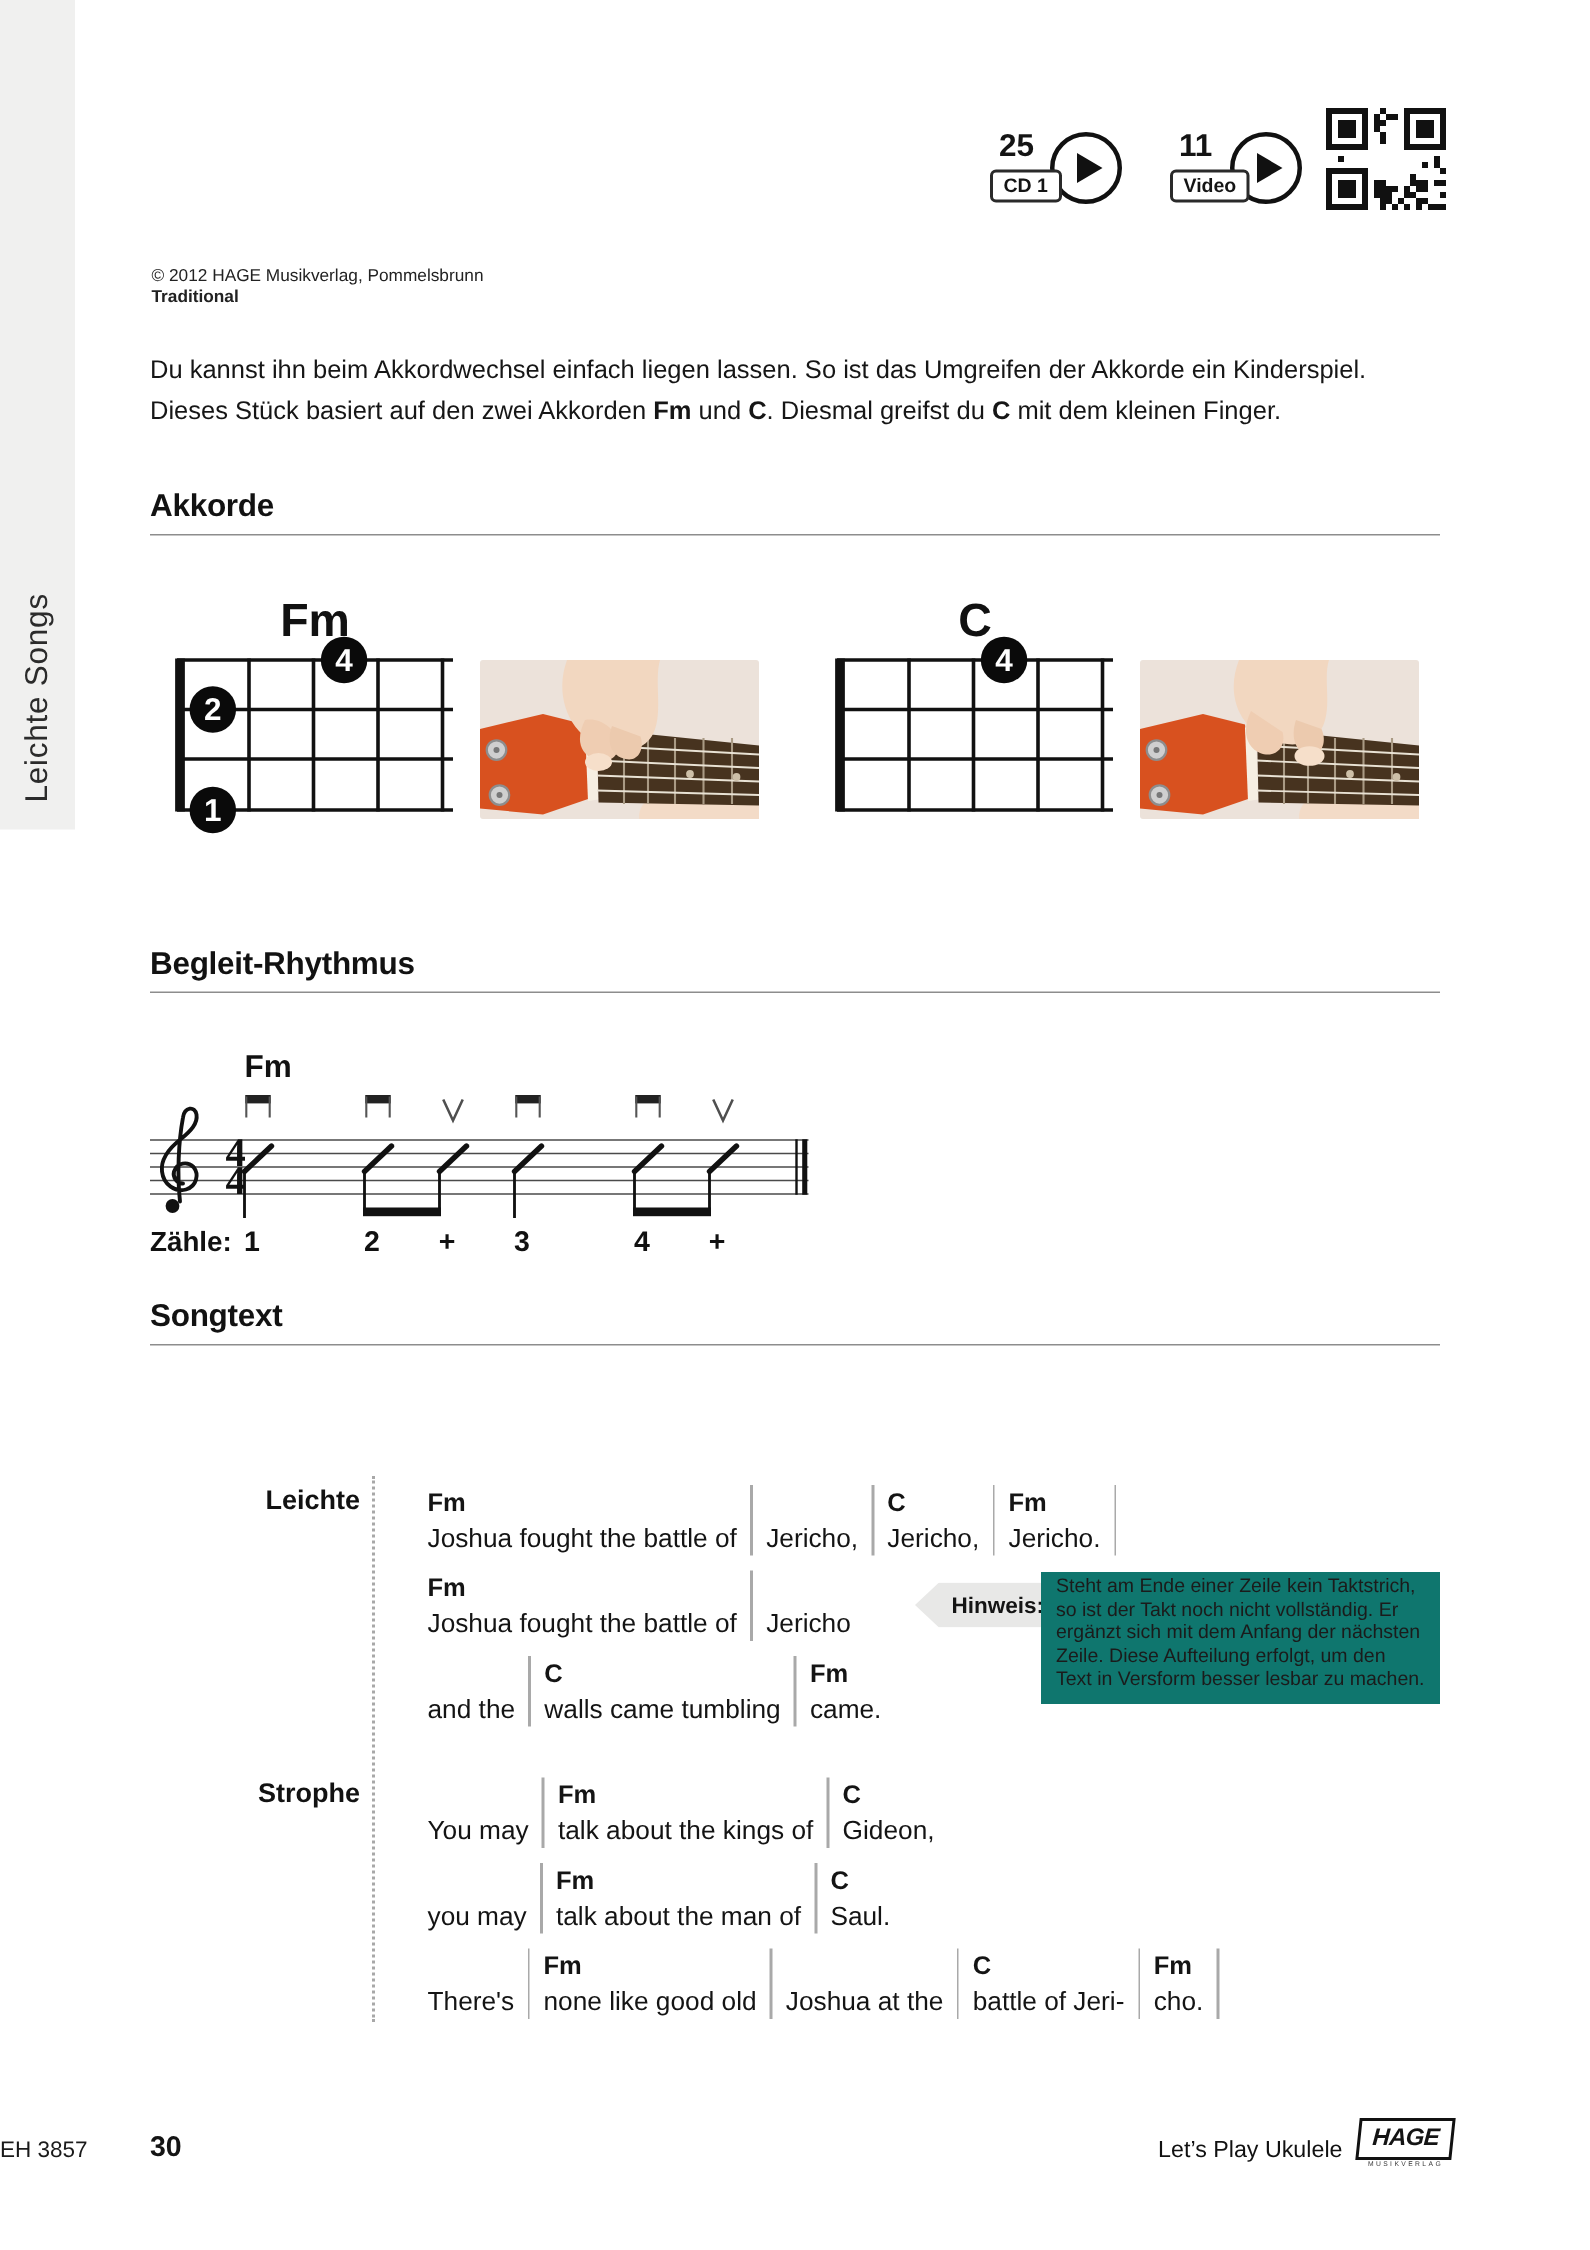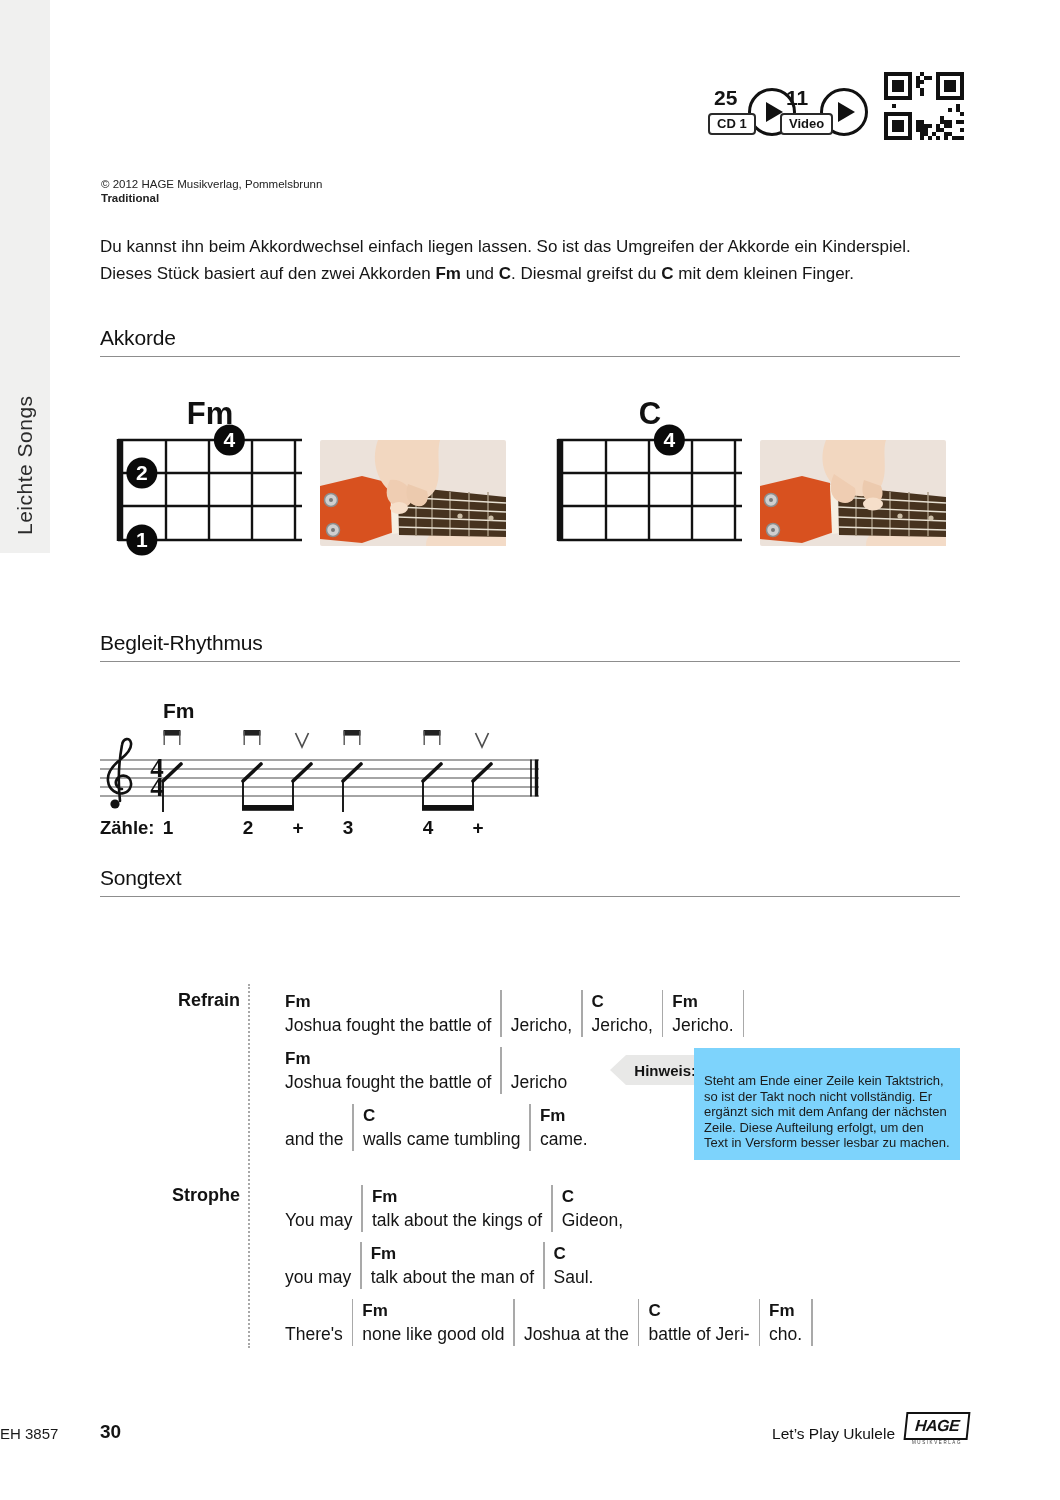--- a/index.html
+++ b/index.html
@@ -28,40 +28,40 @@
       border-bottom:10px solid transparent;margin-left:5px;}
   .badge-label{position:absolute;left:2px;top:27px;background:#fff;border:2px solid #2a2a2a;
       border-radius:4px;padding:1px 7px;font-size:13px;font-weight:bold;line-height:16px;}
   .qr{position:absolute;left:884px;top:72px;}
 
   
   .intro{position:absolute;left:100px;top:233px;font-size:17px;line-height:27px;color:#161616;white-space:nowrap;}
 
   
   .section{position:absolute;left:100px;width:860px;}
-  .section h2{margin:0 0 6px 0;font-size:21px;font-weight:normal;color:#121212;letter-spacing:-.2px;}
+  .section h2{margin:0 0 6px 0;font-size:21px;font-weight:bold;color:#121212;letter-spacing:-.2px;}
   .section .rule{border-top:1.6px solid #8d8d8d;height:0;}
 
   .abs{position:absolute;}
 
   
 
   
   .dotline{position:absolute;left:248px;top:984px;height:364px;border-left:2px dotted #a8a8a8;}
   .st-label{position:absolute;left:100px;width:140px;text-align:right;
             font-size:18px;font-weight:bold;color:#121212;}
   .lyric-line{position:absolute;display:flex;align-items:flex-end;white-space:nowrap;}
   .cell{display:flex;flex-direction:column;}
   .cell .chord{font-weight:bold;font-size:17px;line-height:23px;height:23px;}
   .cell .lyric{font-size:17.5px;line-height:24px;}
   .bar{width:1.5px;background:#a9a9a9;align-self:stretch;margin:0 9px;}
 
   
-  .hinweis-box{position:absolute;left:694px;top:1048px;width:246px;background:#7dd3fc;
-      padding:25px 10px 9px 10px;font-size:13px;line-height:15.6px;color:#1b1b1b;}
+  .hinweis-box{position:absolute;left:694px;top:1048px;width:246px;background:#0f766e;
+      padding:1px 10px 9px 10px;font-size:13px;line-height:15.6px;color:#1b1b1b;}
   .hinweis-tag{position:absolute;left:610px;top:1055px;width:94px;height:30px;background:#e8e8e7;
       clip-path:polygon(0 50%,17% 0,100% 0,100% 100%,17% 100%);
       display:flex;align-items:center;justify-content:flex-end;
       font-size:15px;font-weight:bold;padding-right:8px;box-sizing:border-box;}
 
   
   .pg-num{position:absolute;left:100px;top:1421px;font-size:19px;font-weight:bold;}
   .catalog{position:absolute;left:0;right:0;top:1425px;text-align:left;font-size:15px;color:#1a1a1a;}
   .book-title{position:absolute;right:165px;top:1425px;font-size:15.5px;color:#111;}
   .hage{position:absolute;left:905px;top:1412px;width:60px;height:24px;border:2.5px solid #111;
@@ -76,21 +76,21 @@
 <div class="page">
 
   <div class="side-strip"></div>
   <div class="side-label">Leichte Songs</div>
 
   <div class="copyright">
     <div>© 2012 HAGE Musikverlag, Pommelsbrunn</div>
     <div class="source">Traditional</div>
   </div>
 
-  <div class="badge" style="left:658px;top:86px;margin-left:48px;">
+  <div class="badge" style="left:658px;top:86px;">
     <span class="badge-num">25</span>
     <span class="badge-circle">
         <span class="badge-tri"></span>
       </span>
     <span class="badge-label">CD 1</span>
   </div>
   <div class="badge" style="left:778px;top:86px;">
     <span class="badge-num">11</span>
     <span class="badge-circle">
         <span class="badge-tri"></span>
@@ -316,21 +316,21 @@
         <rect x="327" y="112" width="52" height="5.8" fill="#111"></rect>
         <text x="5" y="141" font-family="Liberation Sans,sans-serif" font-size="18.5" font-weight="bold" fill="#111">Zähle:</text>
       </svg></div>
 
   <div class="section" style="top:866px;">
     <h2>Songtext</h2>
     <div class="rule"></div>
   </div>
   <div class="dotline"></div>
   <div id="songtext">
-      <div class="st-label" style="top: 990px;">Refrain</div>
+      <div class="st-label" style="top: 990px;">Leichte</div>
       <div class="lyric-line" style="left: 285px; top: 990px;">
         <div class="cell">
           <div class="chord">Fm</div>
           <div class="lyric">Joshua fought the battle of</div>
         </div>
         <div class="bar"></div>
         <div class="cell">
           <div class="lyric">Jericho,</div>
         </div>
         <div class="bar"></div>

